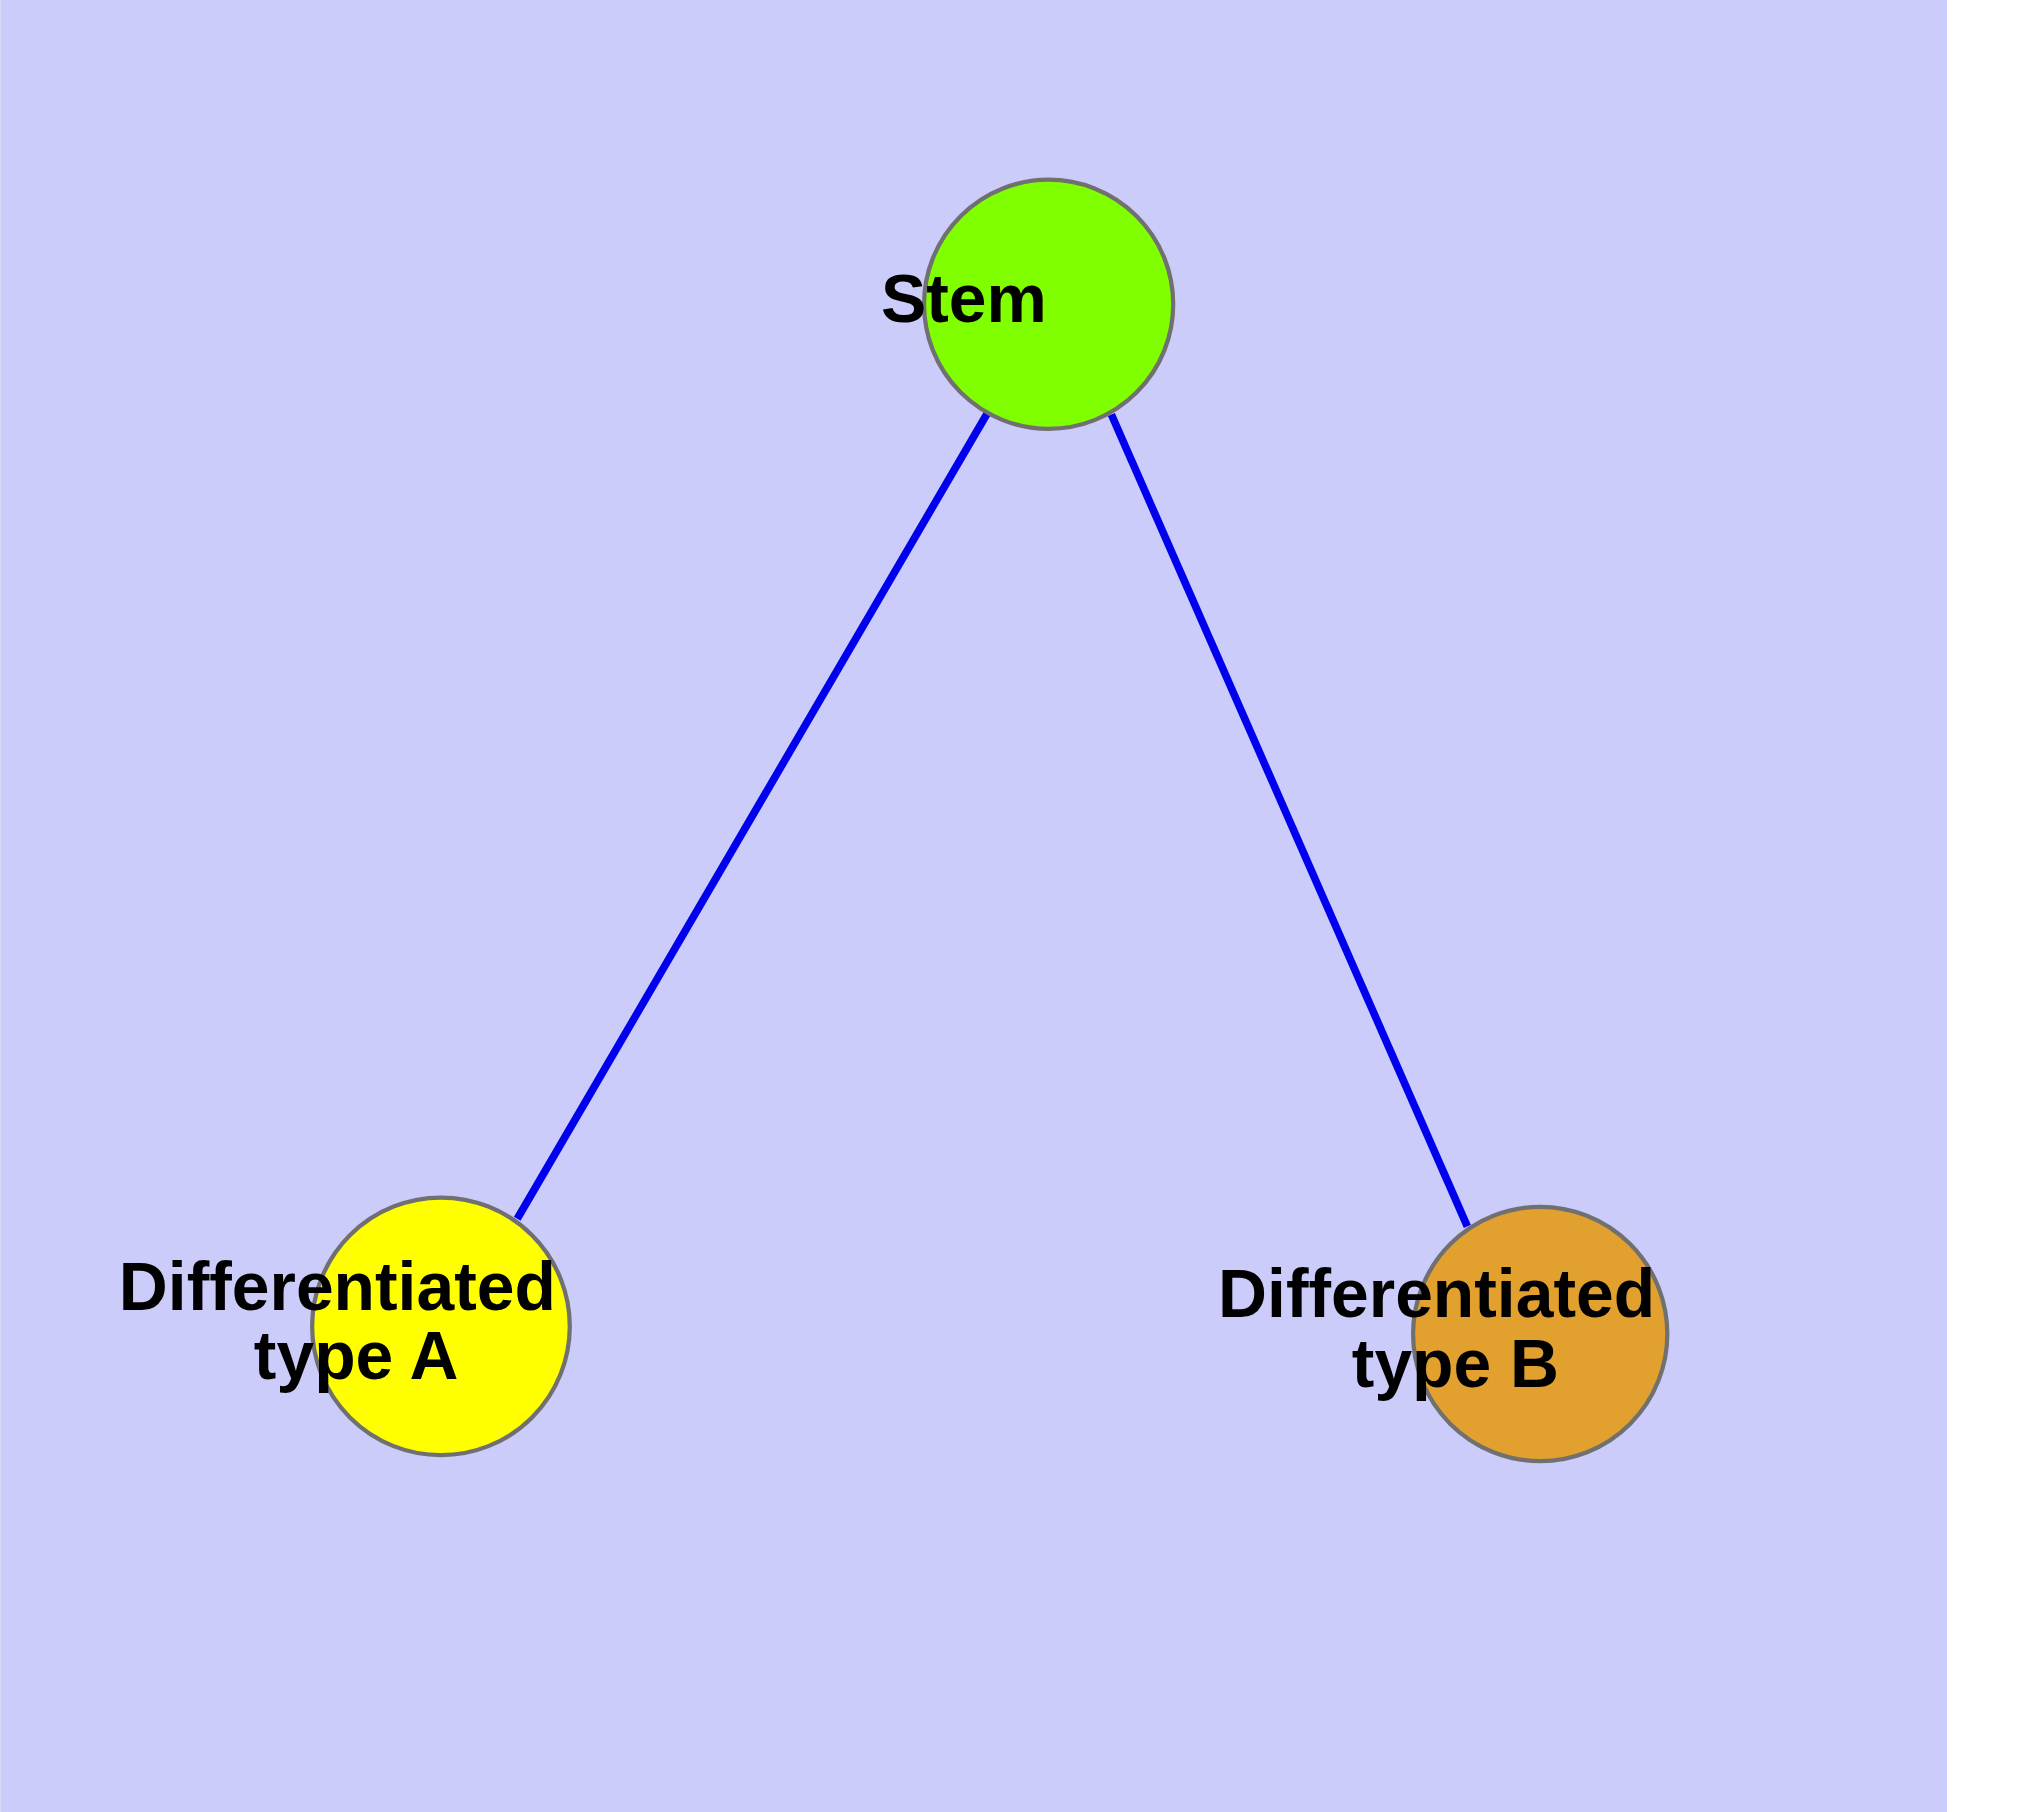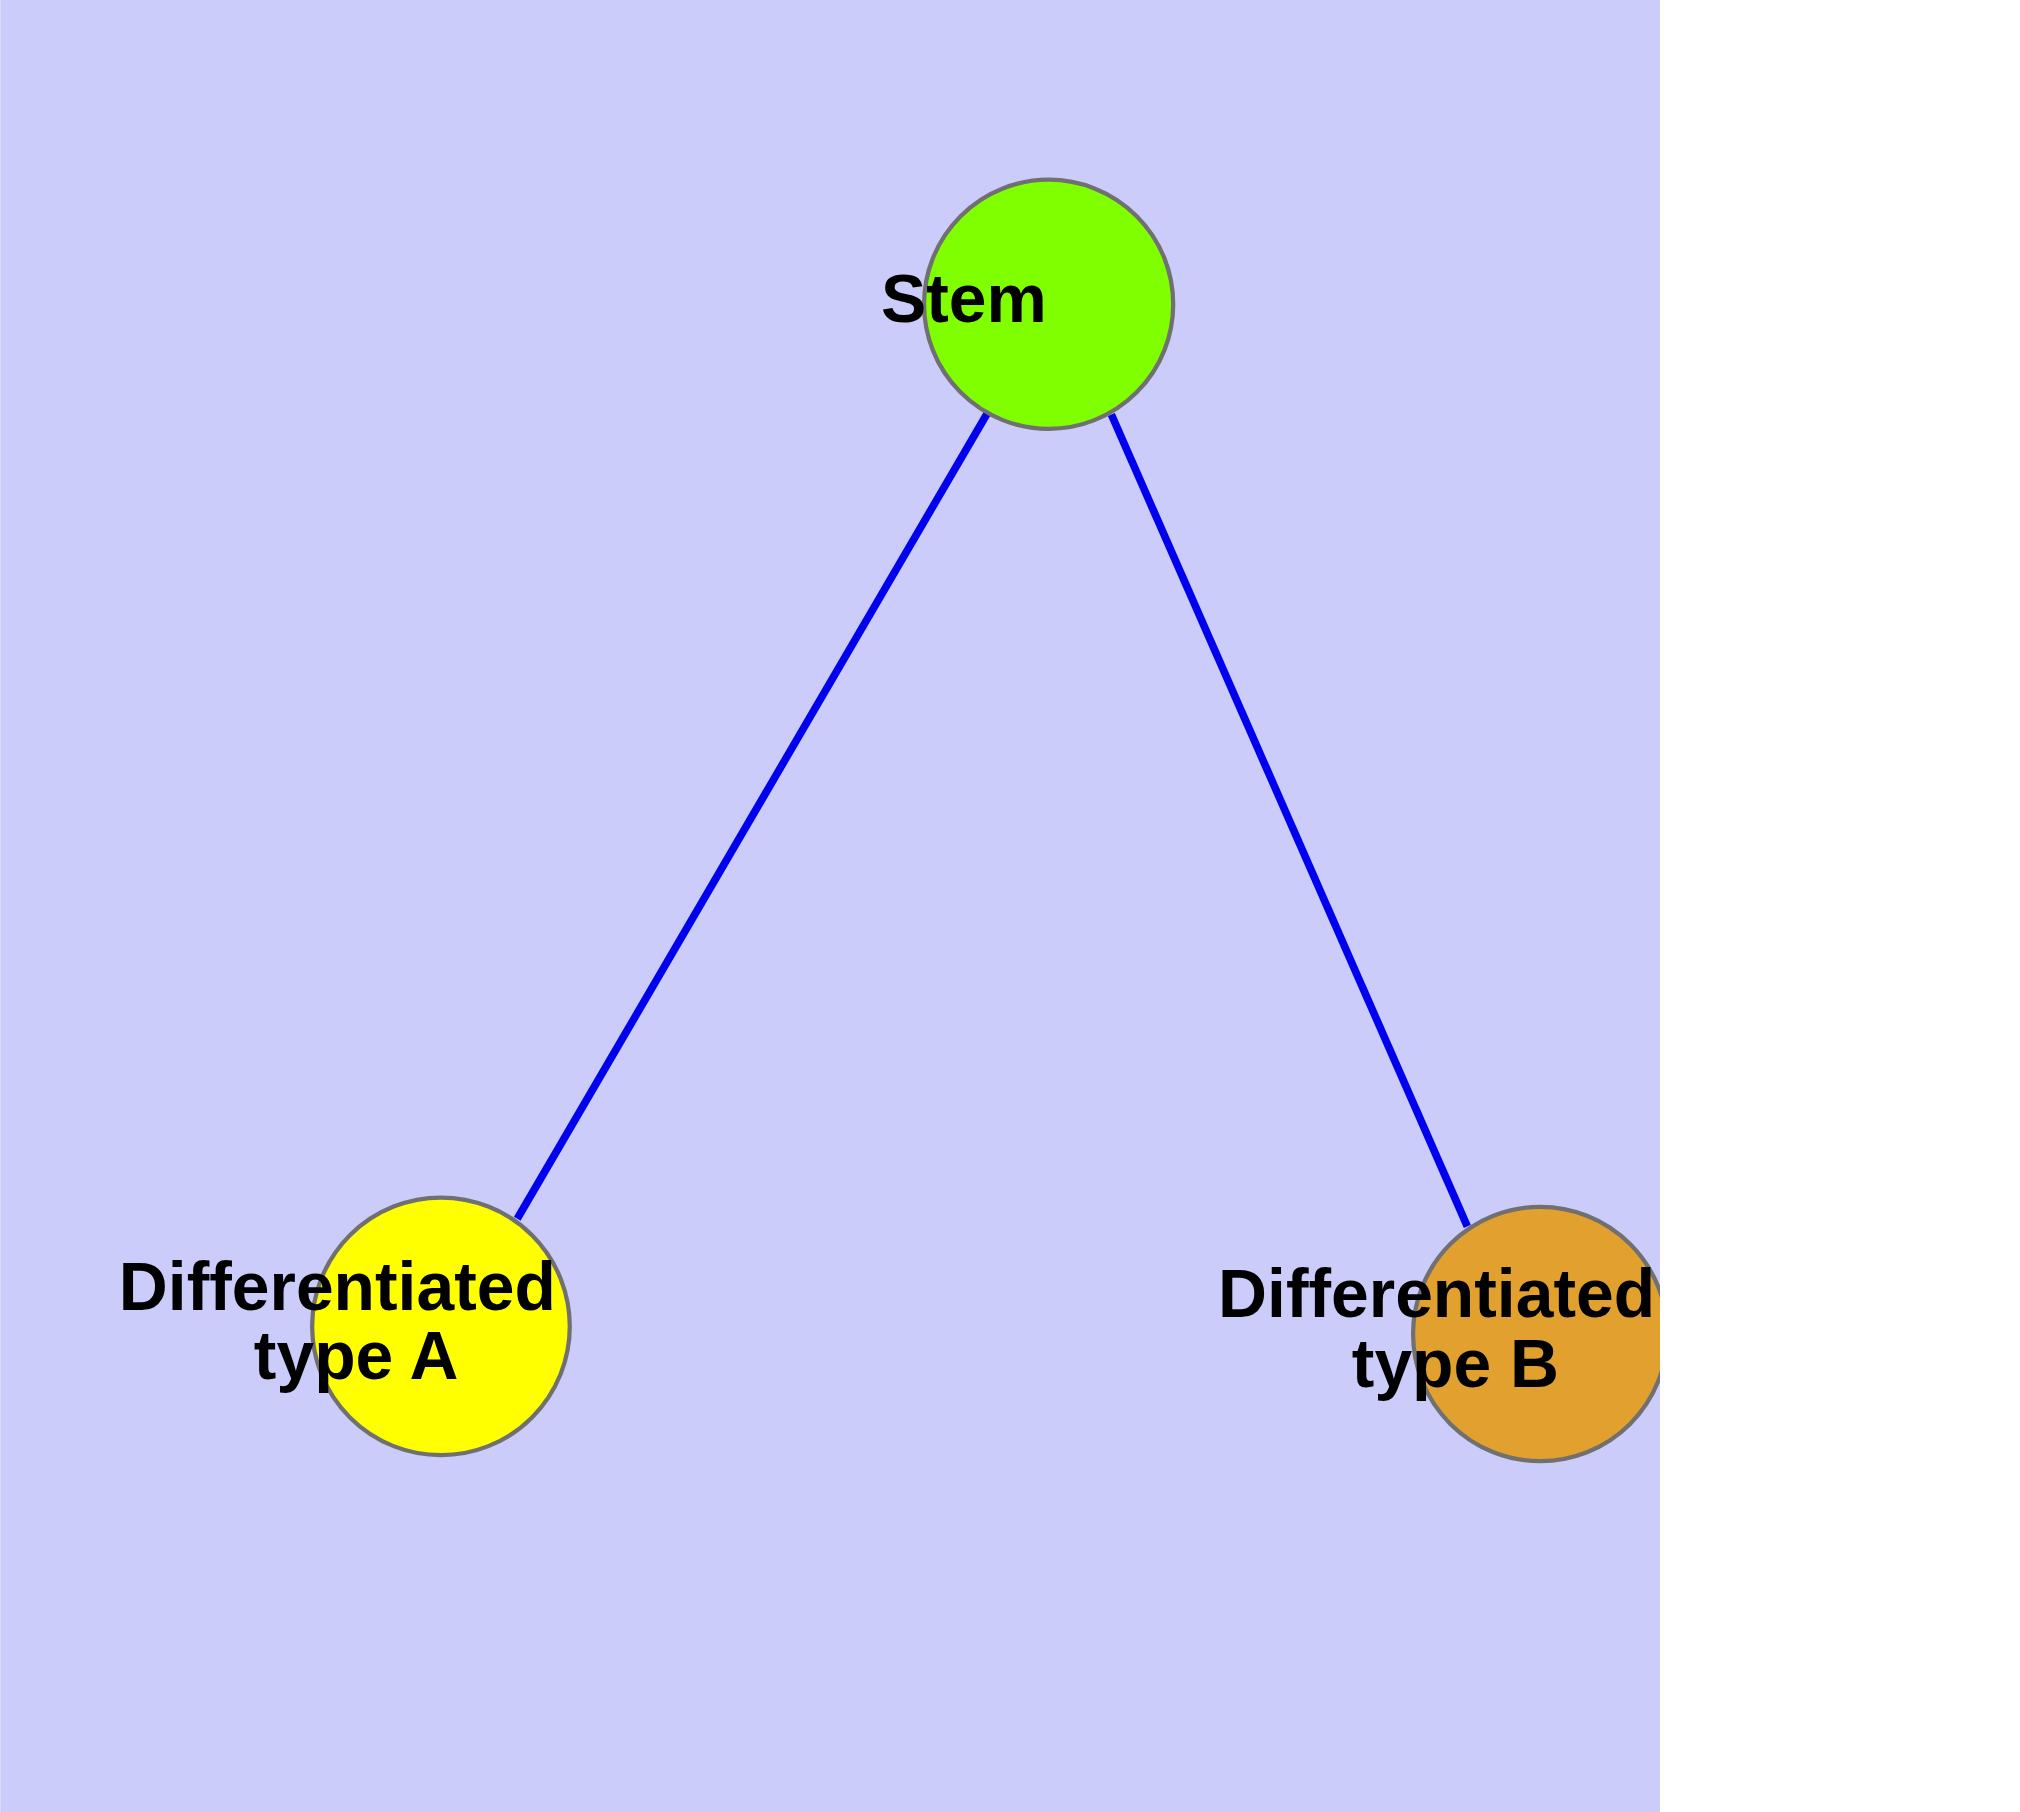--- a/index.html
+++ b/index.html
@@ -30,21 +30,21 @@
     fill: #000000;
     text-anchor: middle;
     dominant-baseline: middle;
     paint-order: normal;
     white-space: pre;
   }
 </style>
 </head>
 <body>
 
-<div id="canvas" style="width: 1660px; height: 1812px;">
+<div id="canvas" style="width: 1947px; height: 1812px;">
   <svg id="graph-svg" viewBox="0 0 2384 2138" xmlns="http://www.w3.org/2000/svg" style="width: 2021px; height: 1812px;">
 
     <rect id="bg-rect" x="0" y="0" width="2384" height="2138" fill="#ccccfa"></rect>
 
     <g id="edges-group">
       <line id="edge-stem-to-a" x1="1165" y1="487" x2="610" y2="1438" stroke="#0000ee" stroke-width="9" stroke-linecap="butt"></line>
       <line id="edge-stem-to-b" x1="1311" y1="489" x2="1731" y2="1447" stroke="#0000ee" stroke-width="9" stroke-linecap="butt"></line>
     </g>
 
     <g id="nodes-group">

